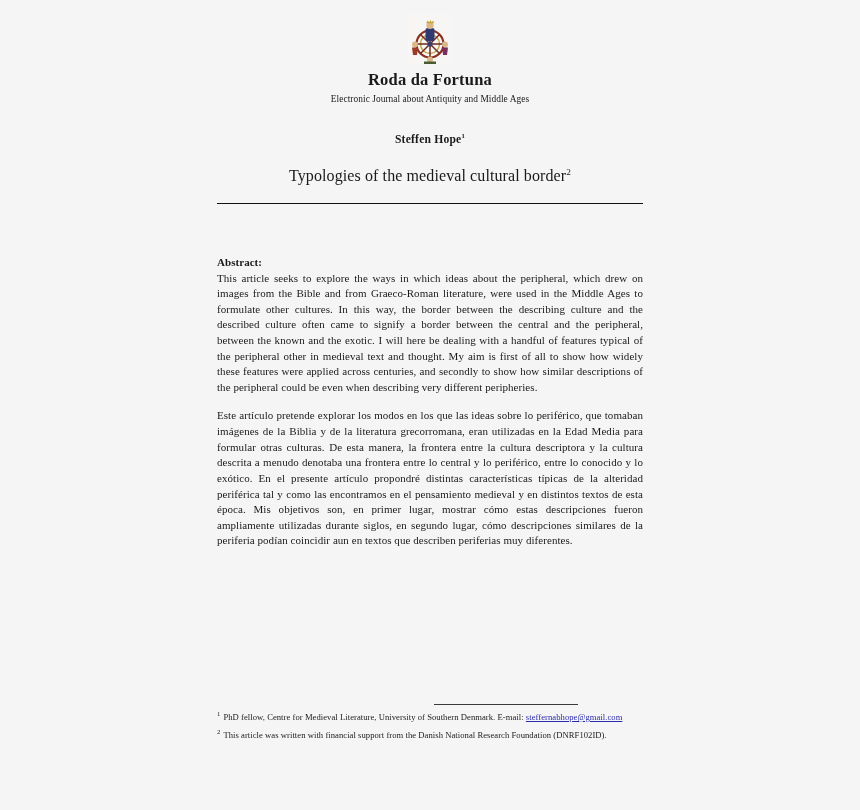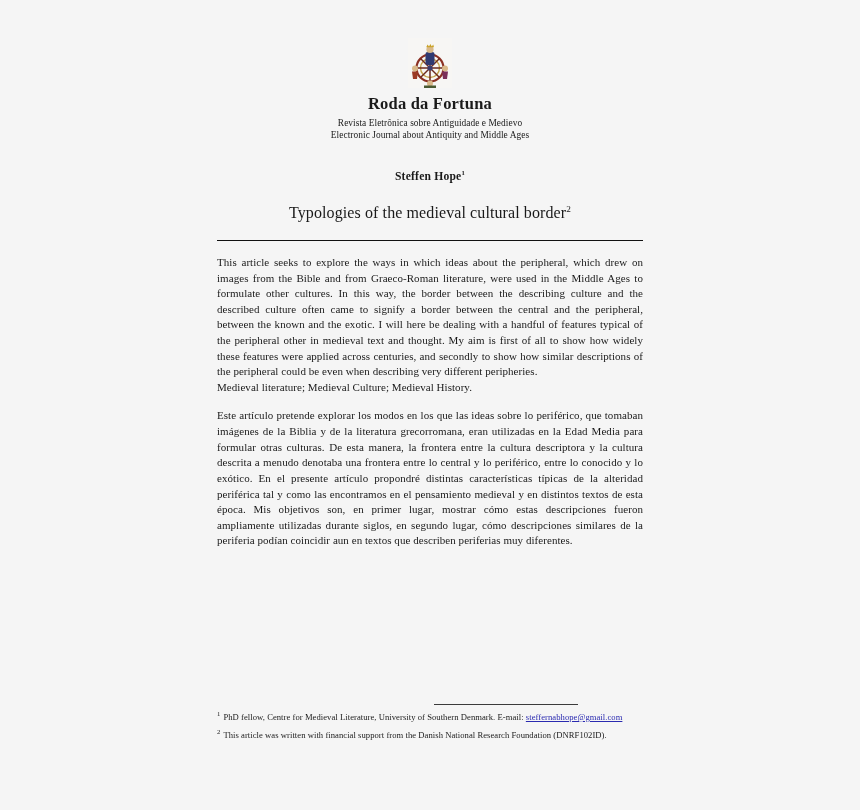--- a/index.html
+++ b/index.html
@@ -18,21 +18,21 @@
   .page {
     position: relative;
     width: 860px;
     height: 810px;
     box-sizing: border-box;
   }
 
   
   .masthead {
     text-align: center;
-    padding-top: 38px;
+    padding-top: 14px;
   }
   .journal-logo {
     width: 44px;
     height: 50px;
     margin: 0 auto 6px auto;
     display: block;
   }
   .journal-title {
     font-size: 16.5px;
     font-weight: bold;
@@ -180,38 +180,37 @@
       <path d="M4 33.5 L10 33.5 L9 41 L5 41 Z" fill="#9b3a25"></path>
 
       <circle cx="37" cy="30.5" r="3" fill="#d9b98a"></circle>
       <path d="M34 33.5 L40 33.5 L39 41 L35 41 Z" fill="#7a2f5a"></path>
 
       <circle cx="22" cy="45.5" r="3" fill="#d9b98a"></circle>
       <path d="M16 47.5 L28 47.5 L28 50 L16 50 Z" fill="#4a5a33"></path>
     </svg>
 
     <div class="journal-title">Roda da Fortuna</div>
-    <div class="journal-sub">Revista Eletrônica sobre Antiguidade e Medievo</div>
     <div class="journal-sub">Electronic Journal about Antiquity and Middle Ages</div>
   </div>
 
   <div class="title-block">
     <div class="author"><span>Steffen Hope</span><sup class="fn">1</sup></div>
 
     <h1 class="paper-title"><span>Typologies of the medieval cultural border</span><sup class="fn">2</sup></h1>
 
   </div>
 
   <hr class="rule-main">
 
   <div class="body-col">
 
+    <div class="sec-head">Abstract:</div>
     <p class="para">This article seeks to explore the ways in which ideas about the peripheral, which drew on images from the Bible and from Graeco-Roman literature, were used in the Middle Ages to formulate other cultures. In this way, the border between the describing culture and the described culture often came to signify a border between the central and the peripheral, between the known and the exotic. I will here be dealing with a handful of features typical of the peripheral other in medieval text and thought. My aim is first of all to show how widely these features were applied across centuries, and secondly to show how similar descriptions of the peripheral could be even when describing very different peripheries.</p>
 
-    <p class="para-plain">Medieval literature; Medieval Culture; Medieval History.</p>
 
     <div class="gap"></div>
 
     <p class="para">Este artículo pretende explorar los modos en los que las ideas sobre lo periférico, que tomaban imágenes de la Biblia y de la literatura grecorromana, eran utilizadas en la Edad Media para formular otras culturas. De esta manera, la frontera entre la cultura descriptora y la cultura descrita a menudo denotaba una frontera entre lo central y lo periférico, entre lo conocido y lo exótico. En el presente artículo propondré distintas características típicas de la alteridad periférica tal y como las encontramos en el pensamiento medieval y en distintos textos de esta época. Mis objetivos son, en primer lugar, mostrar cómo estas descripciones fueron ampliamente utilizadas durante siglos, en segundo lugar, cómo descripciones similares de la periferia podían coincidir aun en textos que describen periferias muy diferentes.</p>
 
   </div>
 
   <div class="footnotes">
     <hr class="rule-footnote">
 

